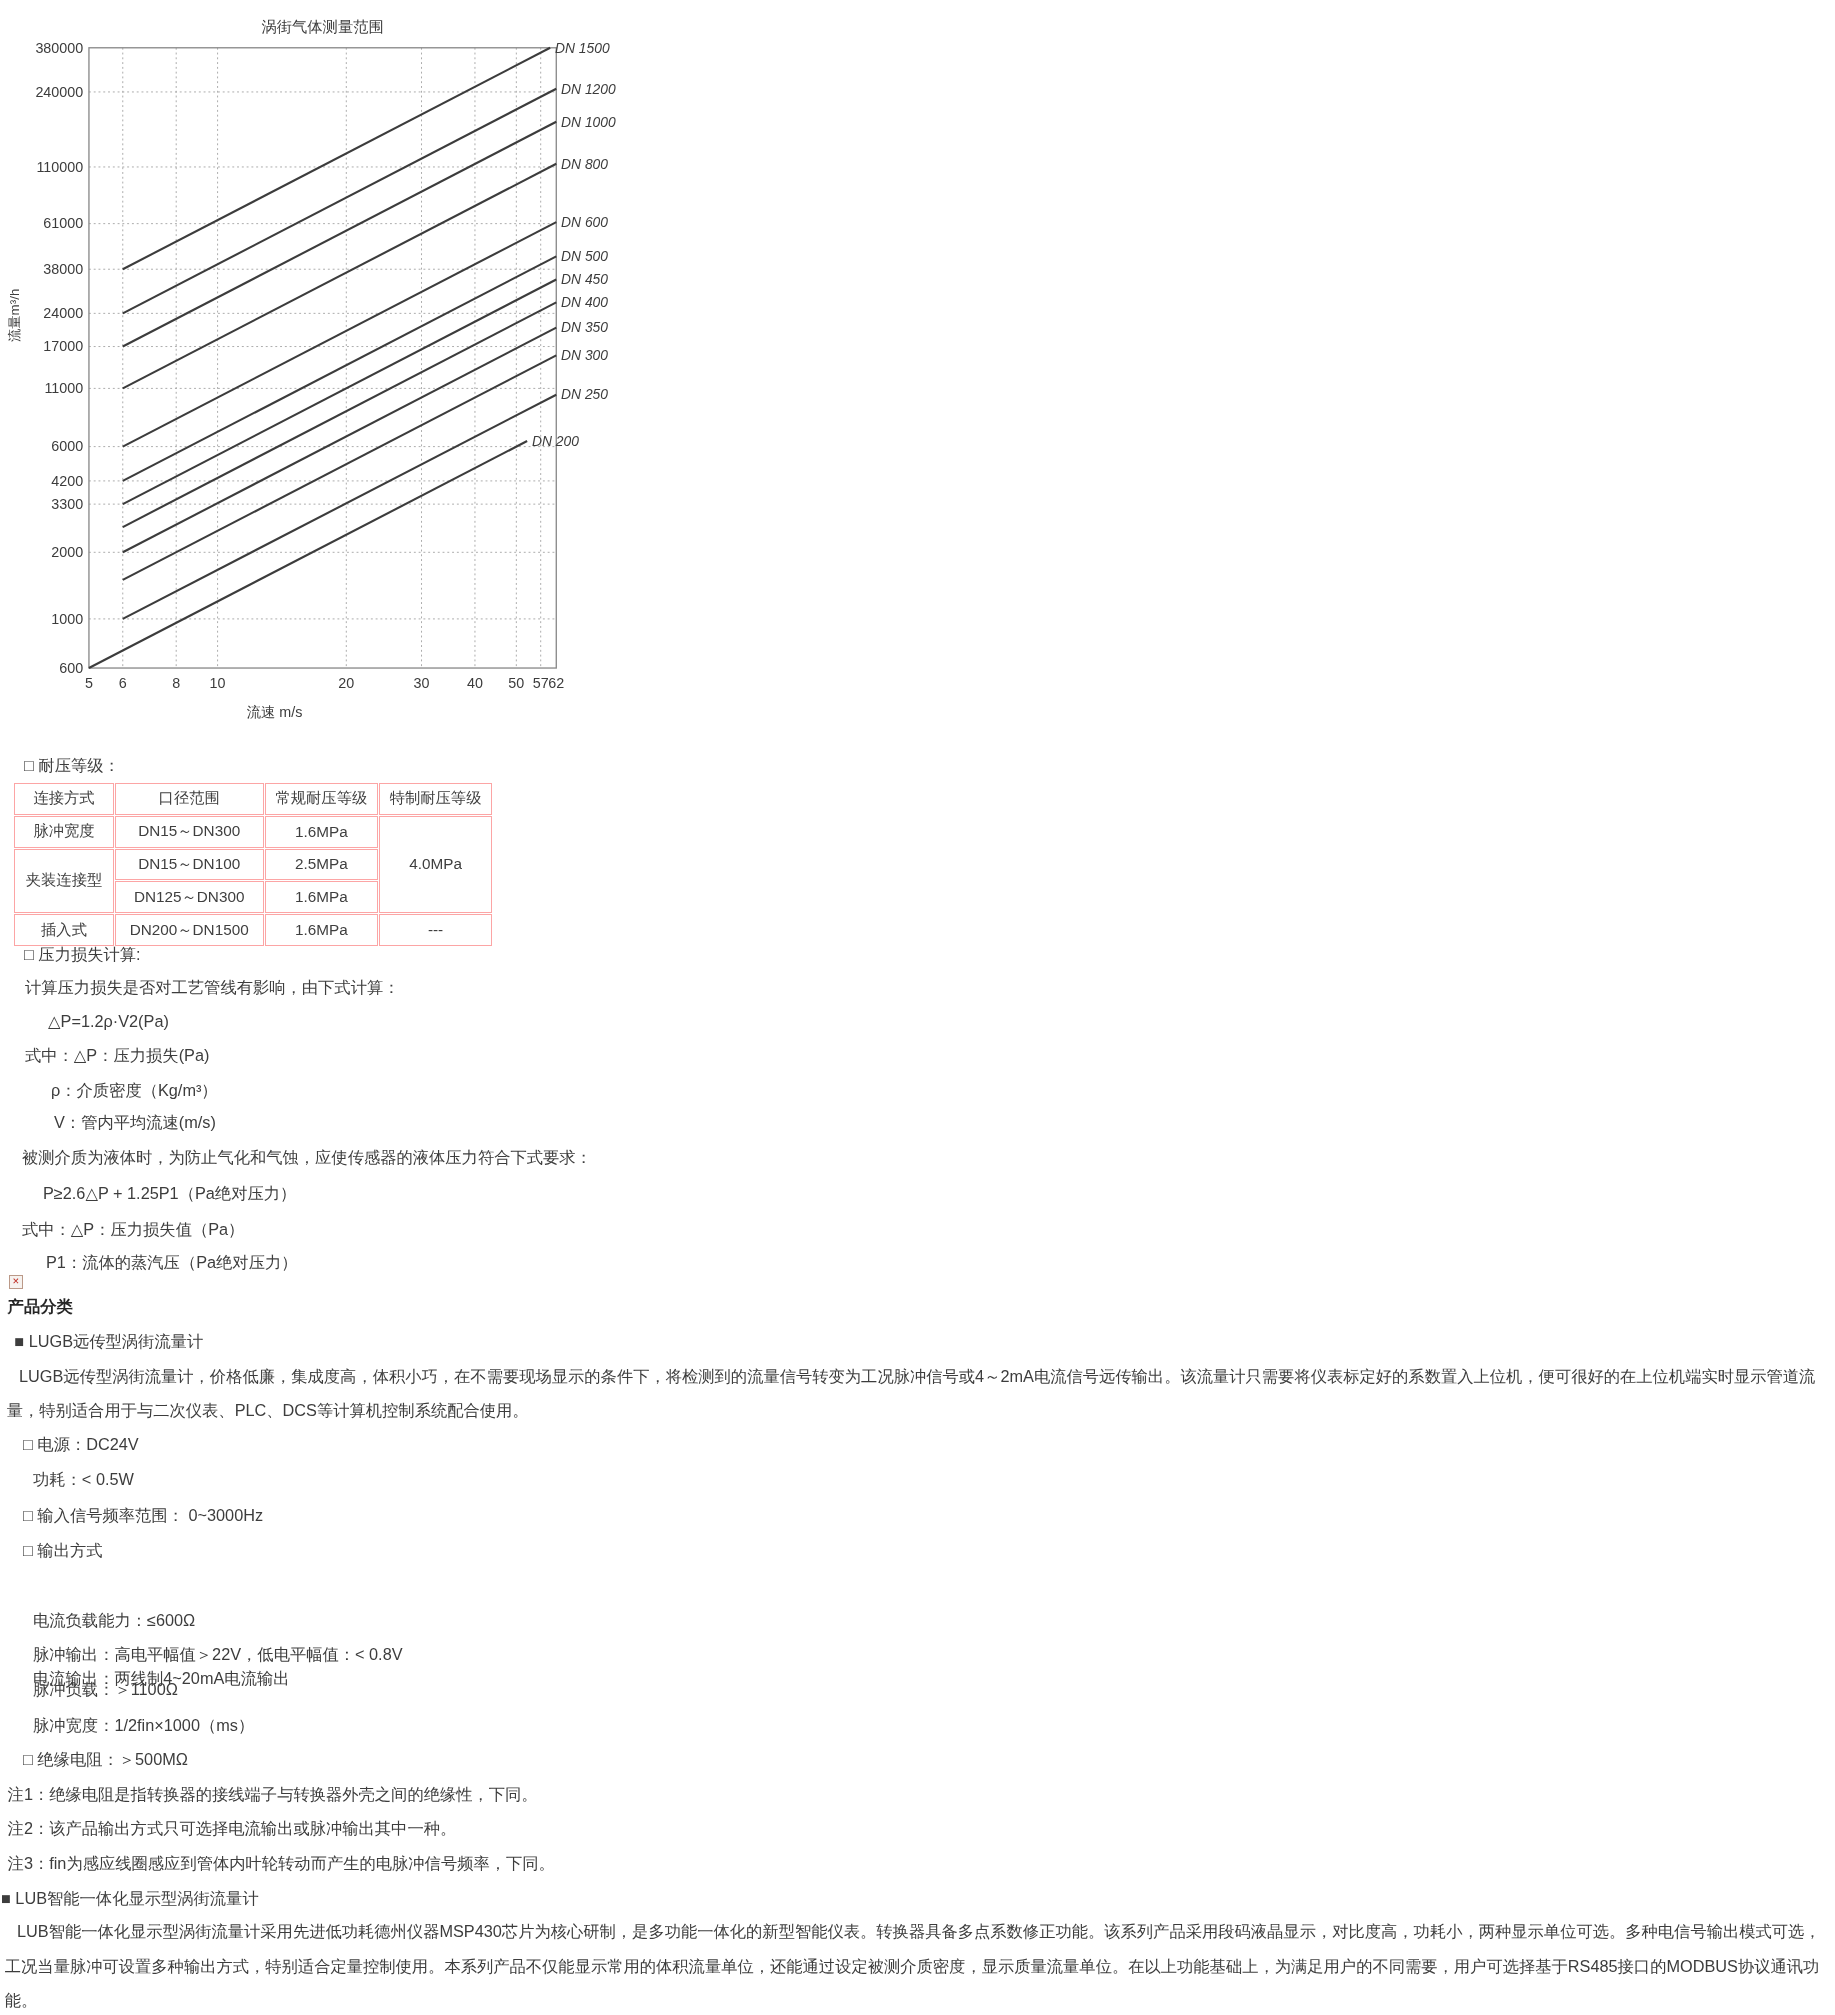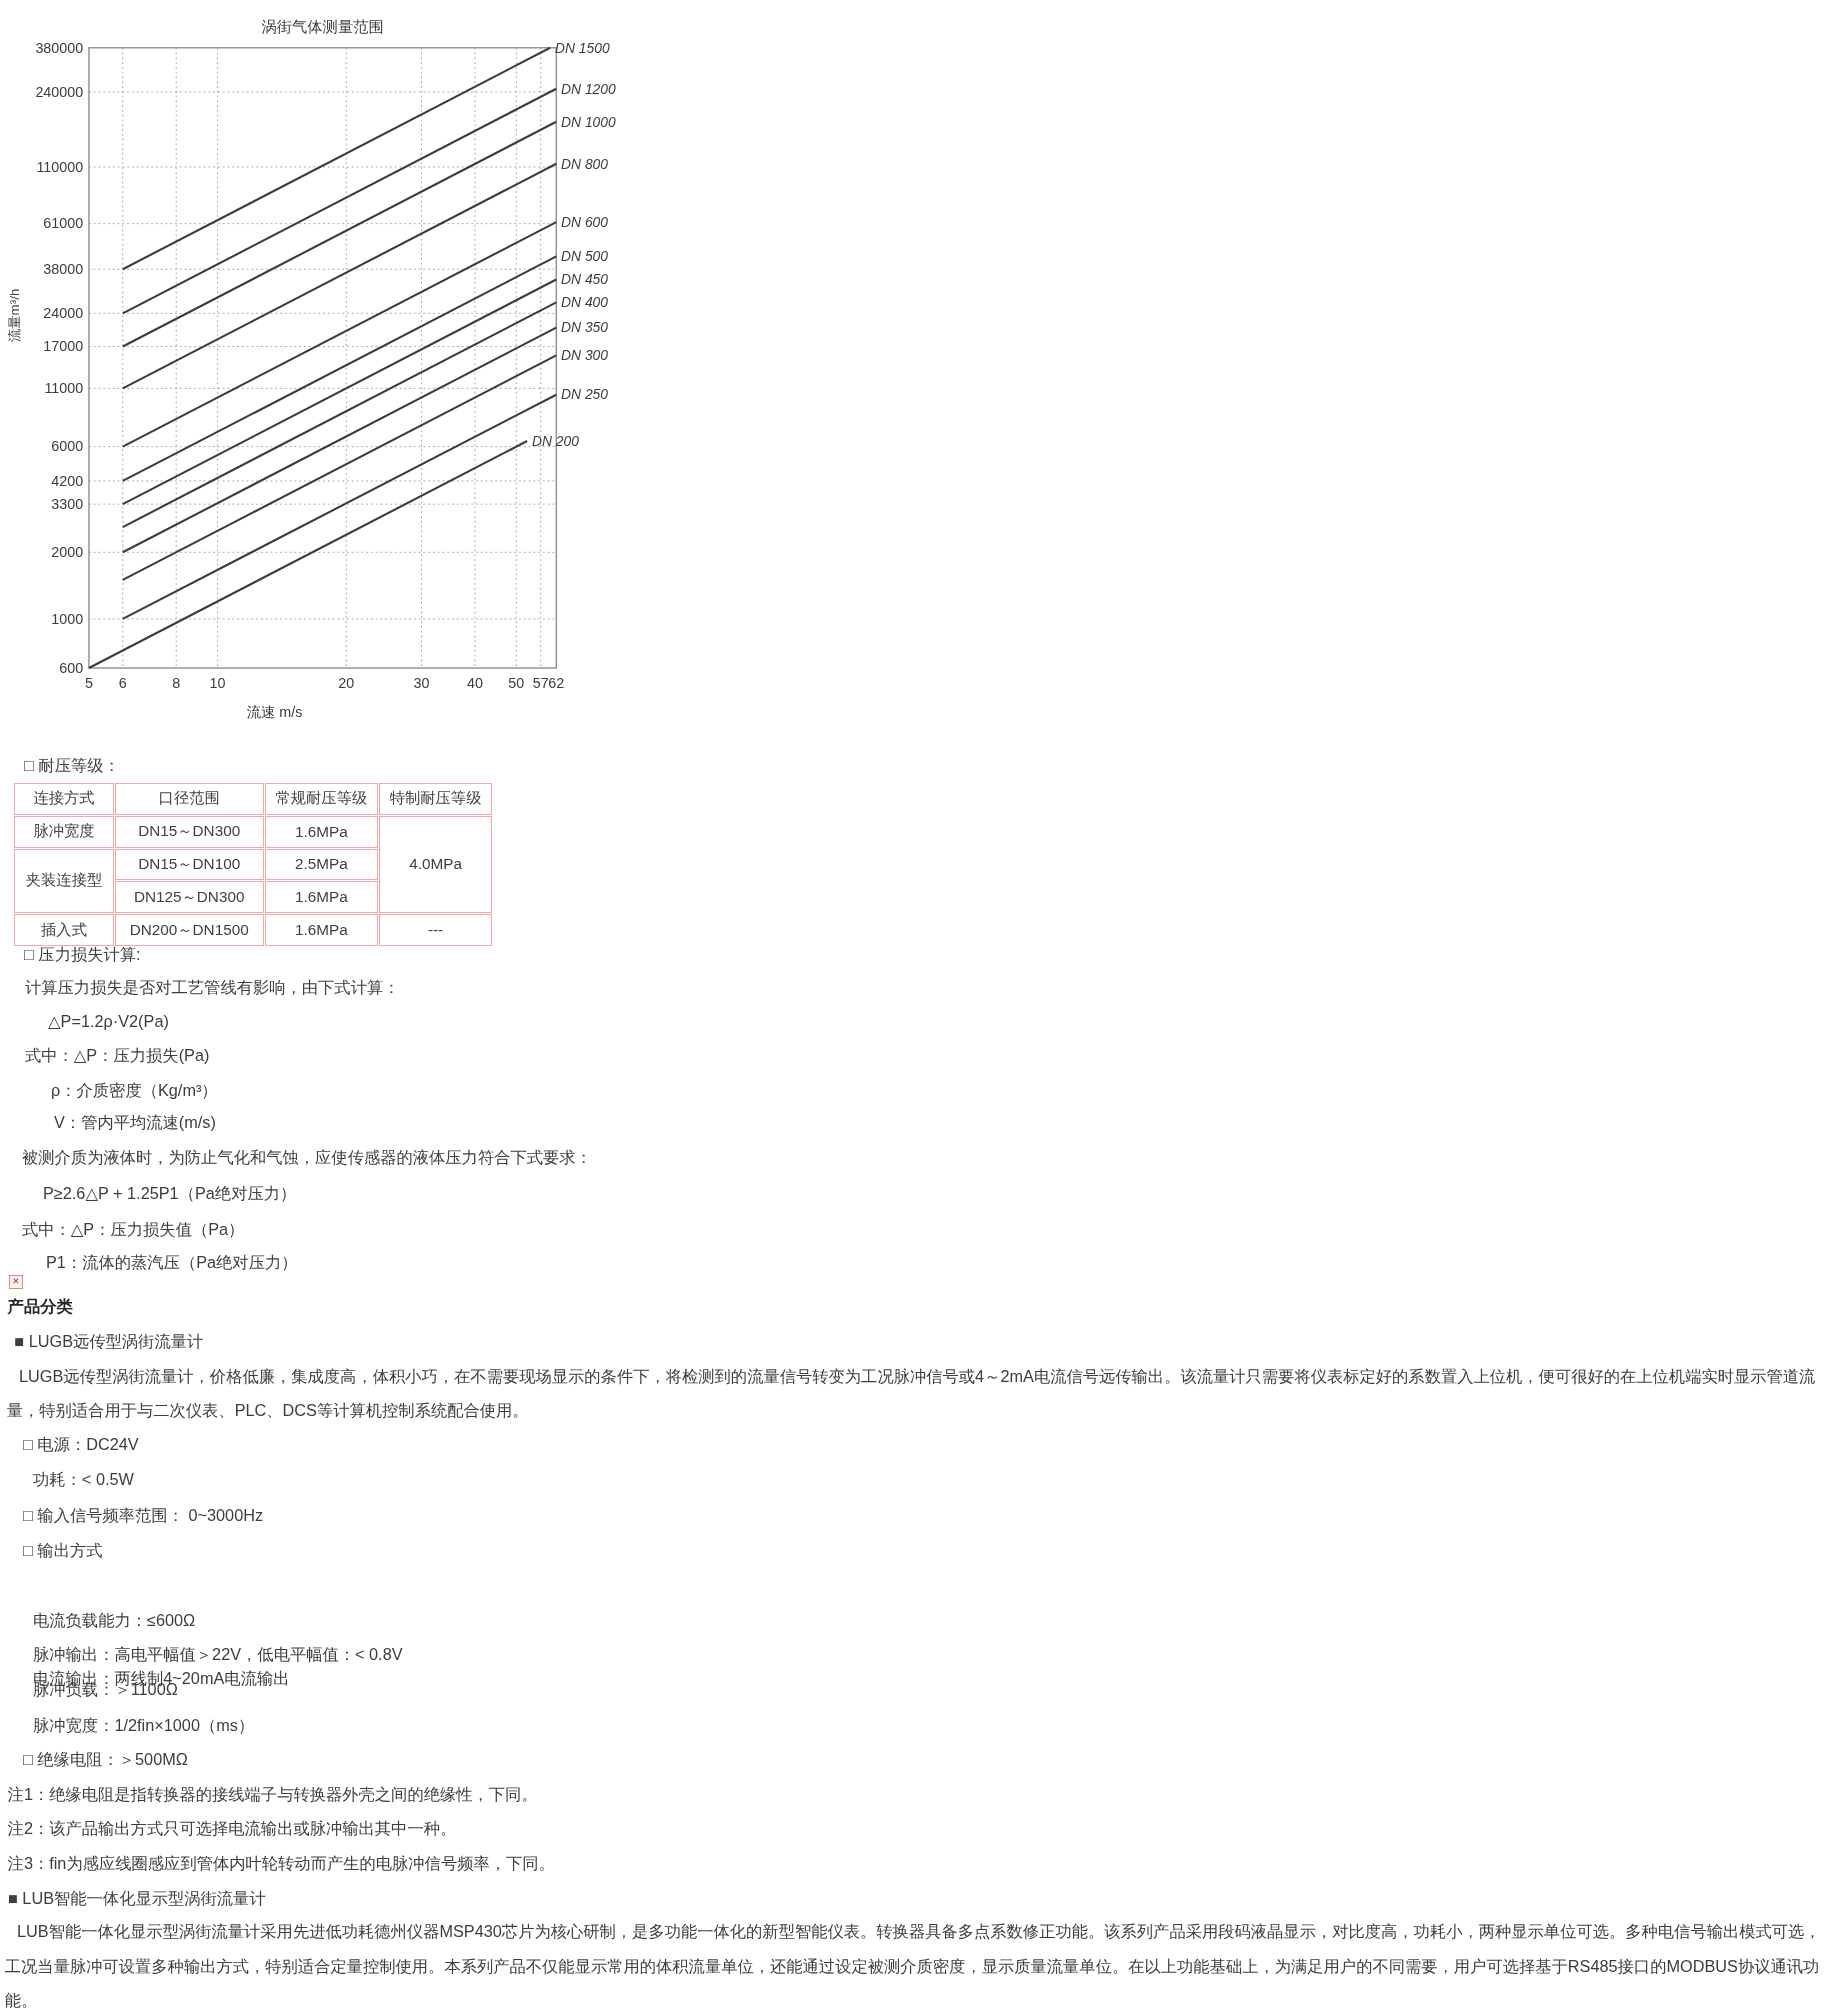--- a/index.html
+++ b/index.html
@@ -172,19 +172,19 @@
   <div class="tline" style="left:33px;top:1610px;">电流负载能力：≤600Ω</div>
   <div class="tline" style="left:33px;top:1644px;">脉冲输出：高电平幅值＞22V，低电平幅值：&lt; 0.8V</div>
   <div class="tline" style="left:33px;top:1679px;">脉冲负载：＞1100Ω</div>
   <div class="tline" style="left:33px;top:1715px;">脉冲宽度：1/2fin×1000（ms）</div>
   <div class="tline" style="left:23px;top:1749px;">□ 绝缘电阻：＞500MΩ</div>
 
   <div class="tline" style="left:7.6px;top:1784px;">注1：绝缘电阻是指转换器的接线端子与转换器外壳之间的绝缘性，下同。</div>
   <div class="tline" style="left:7.6px;top:1818px;">注2：该产品输出方式只可选择电流输出或脉冲输出其中一种。</div>
   <div class="tline" style="left:7.6px;top:1853px;">注3：fin为感应线圈感应到管体内叶轮转动而产生的电脉冲信号频率，下同。</div>
 
-  <div class="tline" style="left:8px;top:1888px;">■ LUB智能一体化显示型涡街流量计</div>
+  <div class="tline" style="left:1px;top:1888px;">■ LUB智能一体化显示型涡街流量计</div>
   <div class="tline" style="left:17px;top:1921px;">LUB智能一体化显示型涡街流量计采用先进低功耗德州仪器MSP430芯片为核心研制，是多功能一体化的新型智能仪表。转换器具备多点系数修正功能。该系列产品采用段码液晶显示，对比度高，功耗小，两种显示单位可选。多种电信号输出模式可选，</div>
   <div class="tline" style="left:4.8px;top:1956px;">工况当量脉冲可设置多种输出方式，特别适合定量控制使用。本系列产品不仅能显示常用的体积流量单位，还能通过设定被测介质密度，显示质量流量单位。在以上功能基础上，为满足用户的不同需要，用户可选择基于RS485接口的MODBUS协议通讯功</div>
   <div class="tline" style="left:4.8px;top:1990px;">能。</div>
 
 </div>
 
 
 </body></html>

